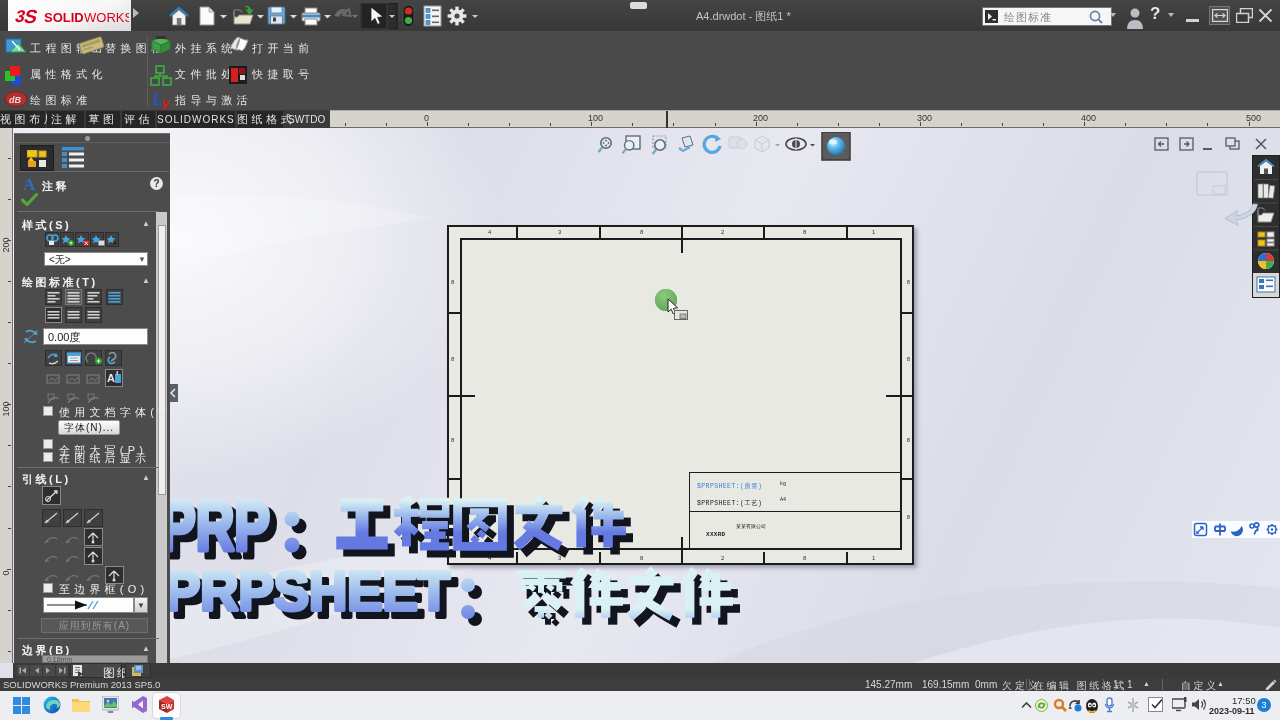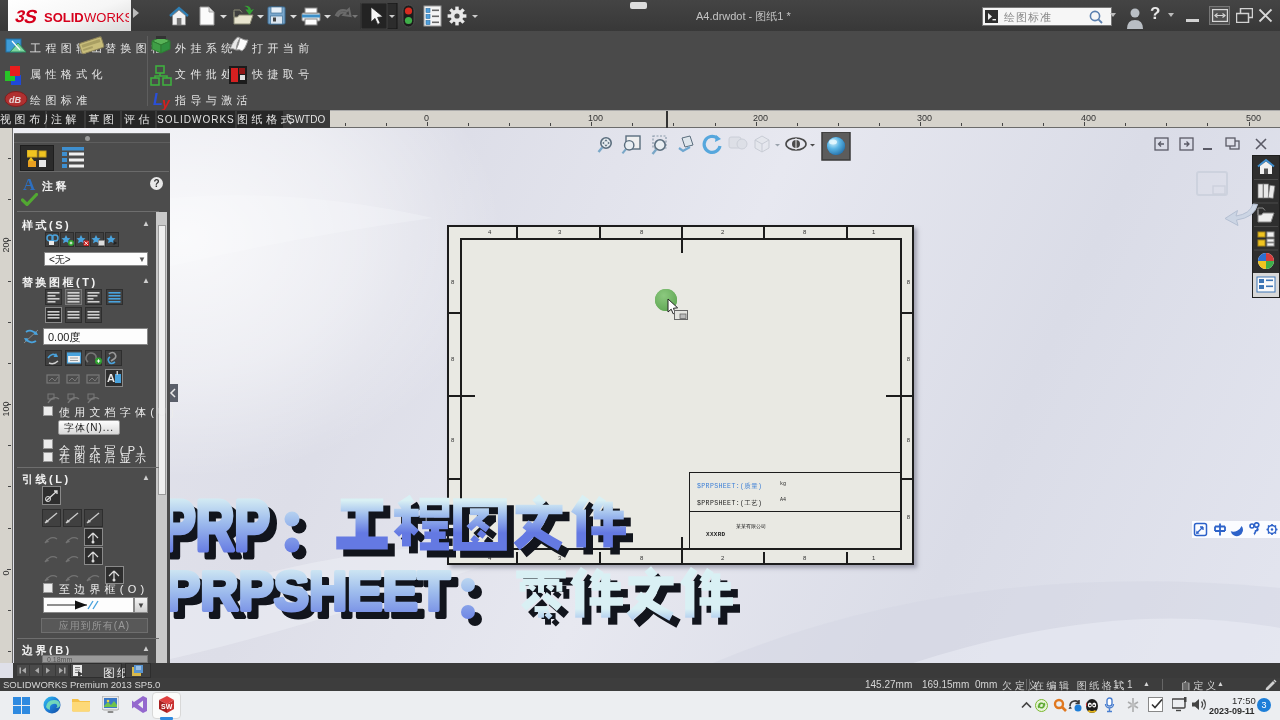--- a/index.html
+++ b/index.html
@@ -719,21 +719,21 @@
           <rect x="38.5" y="8.5" width="5.5" height="5.5" rx="1" fill="#c82020"></rect>
           <path d="M39.5 9.5 l3.5 3.5 M43 9.5 l-3.5 3.5" stroke="#fff" stroke-width="0.9"></path>
 <path d="M51 3 l1.5 3 3 .3 -2.2 2 .7 3 -3 -1.6 -3 1.6 .7 -3 -2.2 -2 3 -.3z" fill="#4aa3dd"></path>
           <rect x="53.5" y="8.5" width="6" height="5" fill="#ddd" stroke="#888" stroke-width="0.6"></rect>
 <path d="M66 3 l1.5 3 3 .3 -2.2 2 .7 3 -3 -1.6 -3 1.6 .7 -3 -2.2 -2 3 -.3z" fill="#4aa3dd"></path>
           <path d="M68.5 9 l4 2 -4 2 z" fill="#222"></path>
 </g>
       </svg>
 <div style="position:absolute;left:30px;top:119px;width:104px;height:14px;background:#fdfdfd;border:1px solid #888;font-size:10px;color:#222;padding-left:4px;">&lt;无&gt;</div>
 <div class="chev" style="left:124px;top:122px;color:#555;">▼</div>
-<div class="phead" style="left:8px;top:142px;">替换图框(T)</div>
+<div class="phead" style="left:8px;top:142px;">绘图标准(T)</div>
 <div class="chev" style="left:128px;top:143px;">▲</div>
 <div class="pbtn" style="left:31px;top:156px;width:17px;height:16px;background:#404040;border-color:#2e2e2e;"></div>
 <div class="pbtn" style="left:51px;top:156px;width:17px;height:16px;background:#585858;border-color:#7a7a7a;"></div>
 <div class="pbtn" style="left:71px;top:156px;width:17px;height:16px;background:#404040;border-color:#2e2e2e;"></div>
 <div class="pbtn" style="left:92px;top:156px;width:17px;height:16px;background:#404040;border-color:#2e2e2e;"></div>
 <svg style="position:absolute;left:31px;top:156px;" width="17" height="16">
         <rect x="2.5" y="3" width="12" height="1.6" fill="#cfcfcf"></rect>
         <rect x="2.5" y="6" width="8" height="1.6" fill="#cfcfcf"></rect>
         <rect x="2.5" y="9" width="12" height="1.6" fill="#cfcfcf"></rect>
         <rect x="2.5" y="12" width="8" height="1.6" fill="#cfcfcf"></rect>

